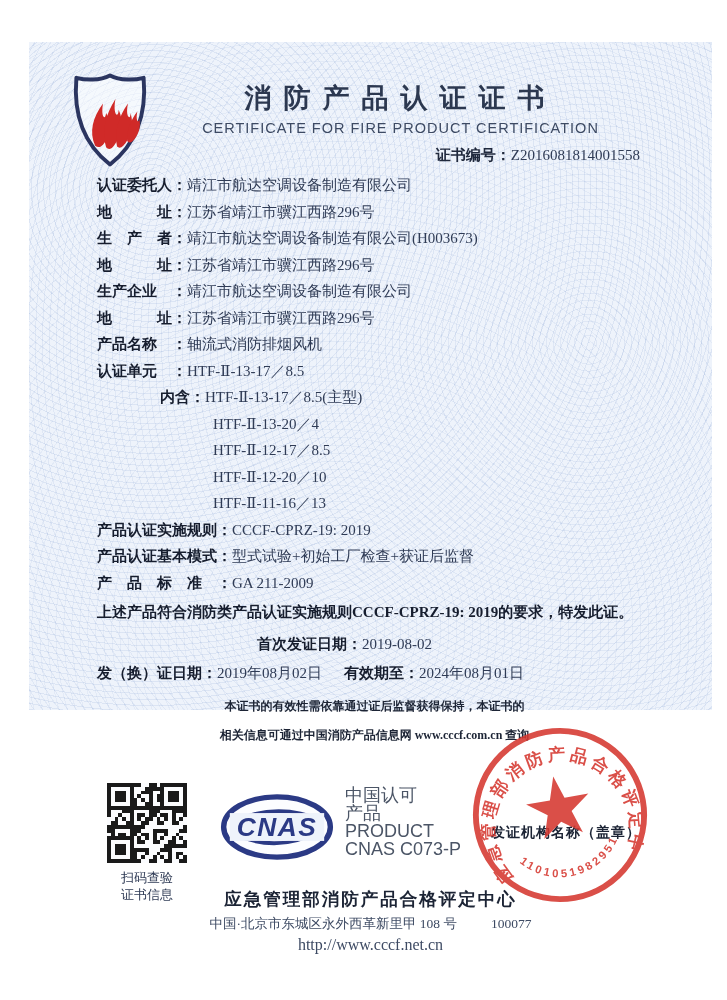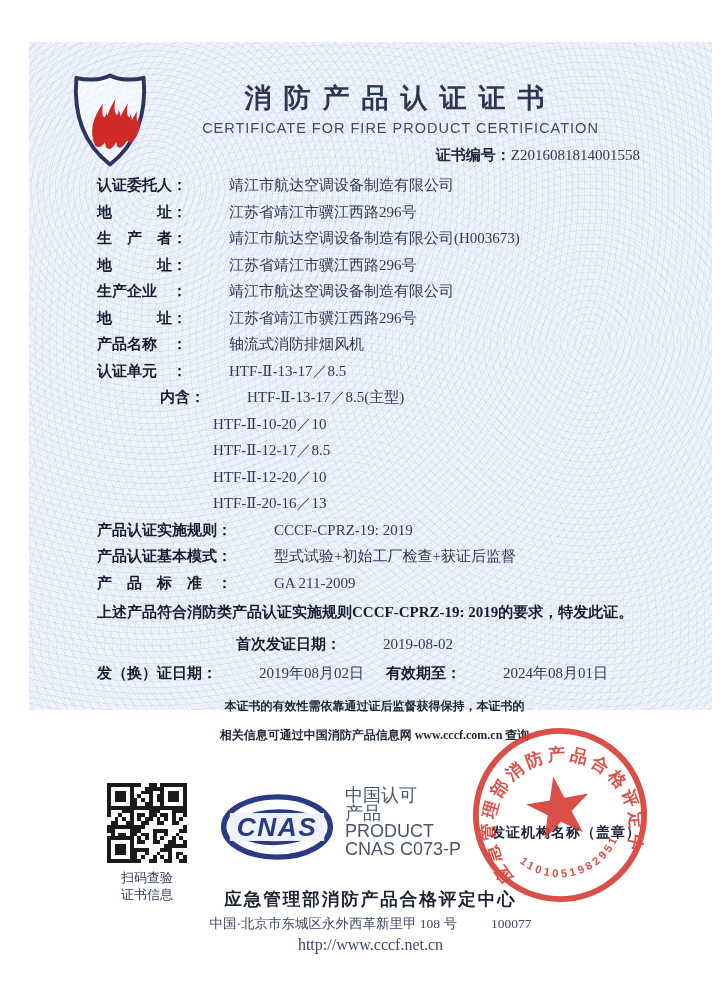--- a/index.html
+++ b/index.html
@@ -32,21 +32,21 @@
     position:absolute;right:72px;top:104px;font-size:15px;color:#2f3b55;
   }
   .certno b{font-weight:bold;color:#20293d;}
   
   .content{
     position:absolute;left:68px;right:30px;top:130px;
     font-size:15px;line-height:26.5px;color:#2f3b55;
   }
   .frow{white-space:nowrap;}
   .flabel{font-weight:bold;color:#161d2e;}
-  .fvalue{color:#2f3b55;margin-left:42px;}
+  .fvalue{color:#2f3b55;}
   .models{padding-left:116px;}
   .contains-row .flabel{margin-left:63px;}
   .statement{
     font-weight:bold;color:#161d2e;max-width:545px;line-height:28px;margin-top:2px;
   }
   .date-first{text-align:center;margin-top:5px;padding-right:90px;}
   .date-line{margin-top:2px;}
   .gap{display:inline-block;width:22px;}
   .notice{
     text-align:center;font-weight:600;color:#1c2435;font-size:12px;
@@ -113,24 +113,24 @@
       <div class="frow"><span class="flabel">地　　　址：</span><span class="fvalue">江苏省靖江市骥江西路296号</span></div>
       <div class="frow"><span class="flabel">生　产　者：</span><span class="fvalue">靖江市航达空调设备制造有限公司(H003673)</span></div>
       <div class="frow"><span class="flabel">地　　　址：</span><span class="fvalue">江苏省靖江市骥江西路296号</span></div>
       <div class="frow"><span class="flabel">生产企业　：</span><span class="fvalue">靖江市航达空调设备制造有限公司</span></div>
       <div class="frow"><span class="flabel">地　　　址：</span><span class="fvalue">江苏省靖江市骥江西路296号</span></div>
       <div class="frow"><span class="flabel">产品名称　：</span><span class="fvalue">轴流式消防排烟风机</span></div>
       <div class="frow"><span class="flabel">认证单元　：</span><span class="fvalue">HTF-Ⅱ-13-17／8.5</span></div>
 
       <div class="frow contains-row"><span class="flabel">内含：</span><span class="fvalue">HTF-Ⅱ-13-17／8.5(主型)</span></div>
       <div class="models">
-        <div>HTF-Ⅱ-10-20／10</div>
+        <div>HTF-Ⅱ-13-20／4</div>
         <div>HTF-Ⅱ-12-17／8.5</div>
         <div>HTF-Ⅱ-12-20／10</div>
-        <div>HTF-Ⅱ-20-16／13</div>
+        <div>HTF-Ⅱ-11-16／13</div>
       </div>
 
       <div class="frow"><span class="flabel">产品认证实施规则：</span><span class="fvalue">CCCF-CPRZ-19: 2019</span></div>
       <div class="frow"><span class="flabel">产品认证基本模式：</span><span class="fvalue">型式试验+初始工厂检查+获证后监督</span></div>
       <div class="frow"><span class="flabel">产　品　标　准　：</span><span class="fvalue">GA 211-2009</span></div>
 
       <div class="statement">上述产品符合消防类产品认证实施规则CCCF-CPRZ-19: 2019的要求，特发此证。</div>
 
       <div class="date-first">
         <span class="flabel">首次发证日期：</span><span class="fvalue">2019-08-02</span>

